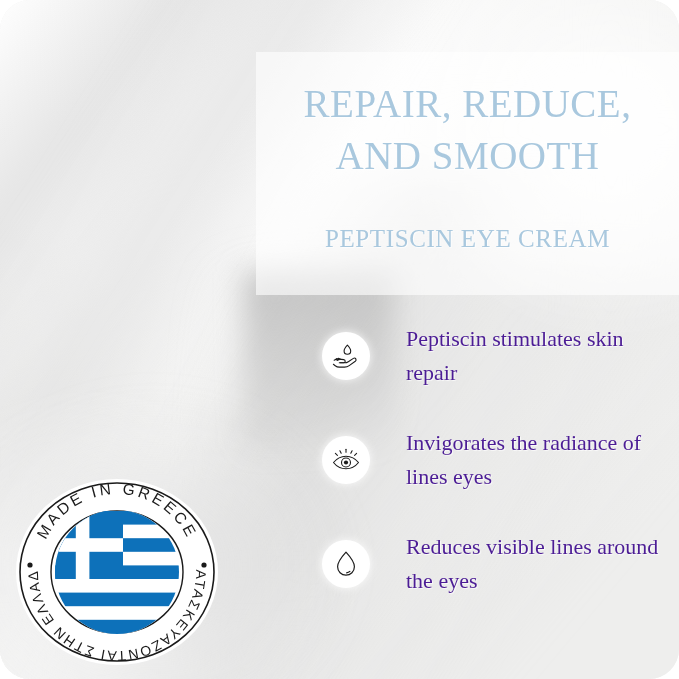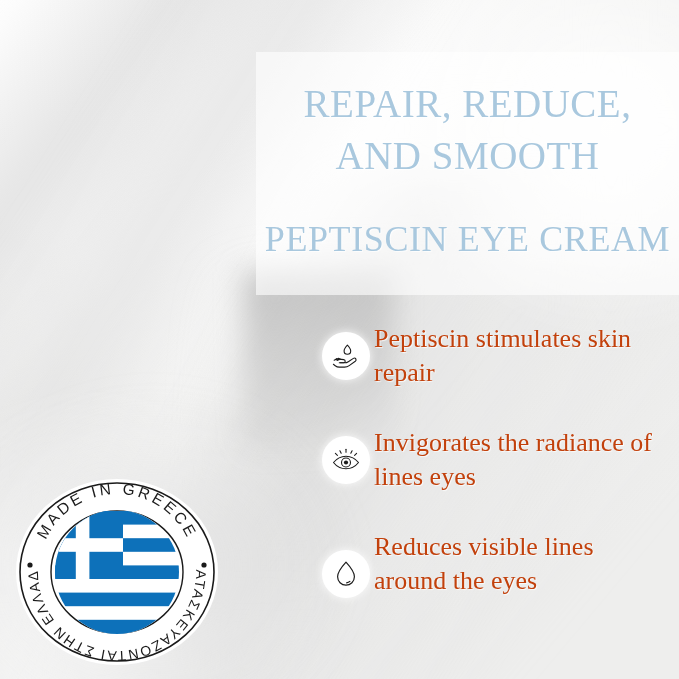--- a/index.html
+++ b/index.html
@@ -8,20 +8,21 @@
     padding: 0;
     background: #ffffff;
   }
   #canvas {
     position: relative;
     width: 679px;
     height: 679px;
     overflow: hidden;
     font-family: "Liberation Serif", "DejaVu Serif", serif;
     background: #f2f2f1;
+    border-radius: 30px;
   }
 
   
   .bg-base {
     position: absolute;
     inset: 0;
     background:
       radial-gradient(120% 90% at 18% 8%, #ffffff 0%, #fdfdfd 30%, #f4f4f3 62%, #eeeeed 100%);
   }
   .bg-fold {
@@ -158,59 +159,59 @@
   }
   .subheadline-block {
     position: absolute;
     left: 256px;
     top: 222px;
     width: 423px;
     text-align: center;
   }
   .subheadline {
     margin: 0;
-    font-size: 36px;
+    font-size: 25px;
     line-height: 34px;
     font-weight: 400;
     letter-spacing: 0.6px;
     color: #a9c8de;
     text-shadow: 1px 1px 1px rgba(255,255,255,0.8);
   }
 
   
   .benefits {
     position: absolute;
     left: 322px;
     top: 322px;
     width: 357px;
   }
   .benefit {
     display: flex;
     align-items: flex-start;
     margin-bottom: 36px;
   }
-  .benefit:last-child { margin-bottom: 0; align-items: flex-end; }
+  .benefit:last-child { margin-bottom: 0; }
   .benefit-icon {
     flex: 0 0 auto;
     width: 48px;
     height: 48px;
     border-radius: 50%;
     background: #ffffff;
     box-shadow: 0 0 10px rgba(255,255,255,0.9);
     display: flex;
     align-items: center;
     justify-content: center;
     margin-top: 10px;
   }
   .benefit-icon svg { display: block; }
   .benefit-text {
-    margin-left: 4px;
-    font-size: 26px;
+    margin-left: 36px;
+    font-size: 22px;
     line-height: 34px;
-    color: #c2410c;
+    color: #4c1d95;
     text-shadow: 1px 1px 1px rgba(255,255,255,0.8);
     max-width: 290px;
   }
 
   
   .badge {
     position: absolute;
     left: 13px;
     top: 477px;
     width: 208px;

